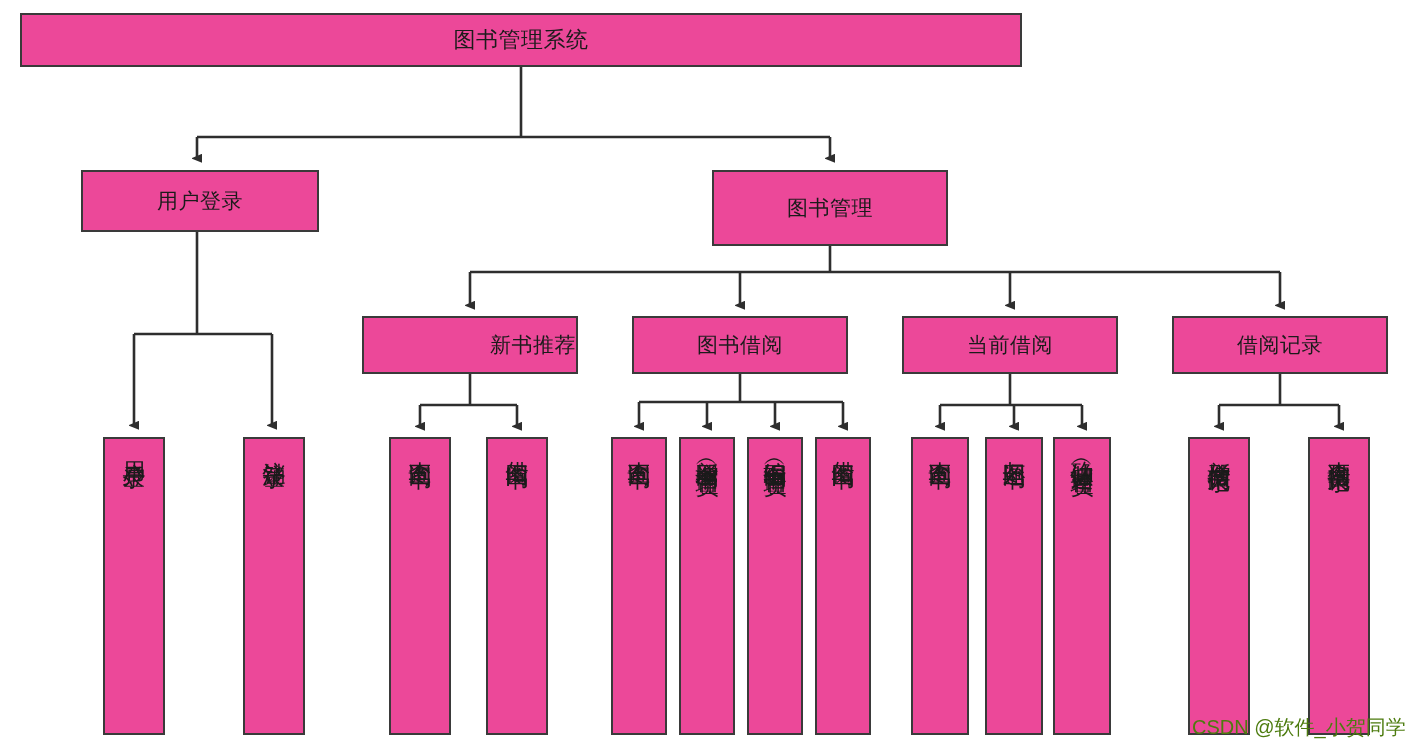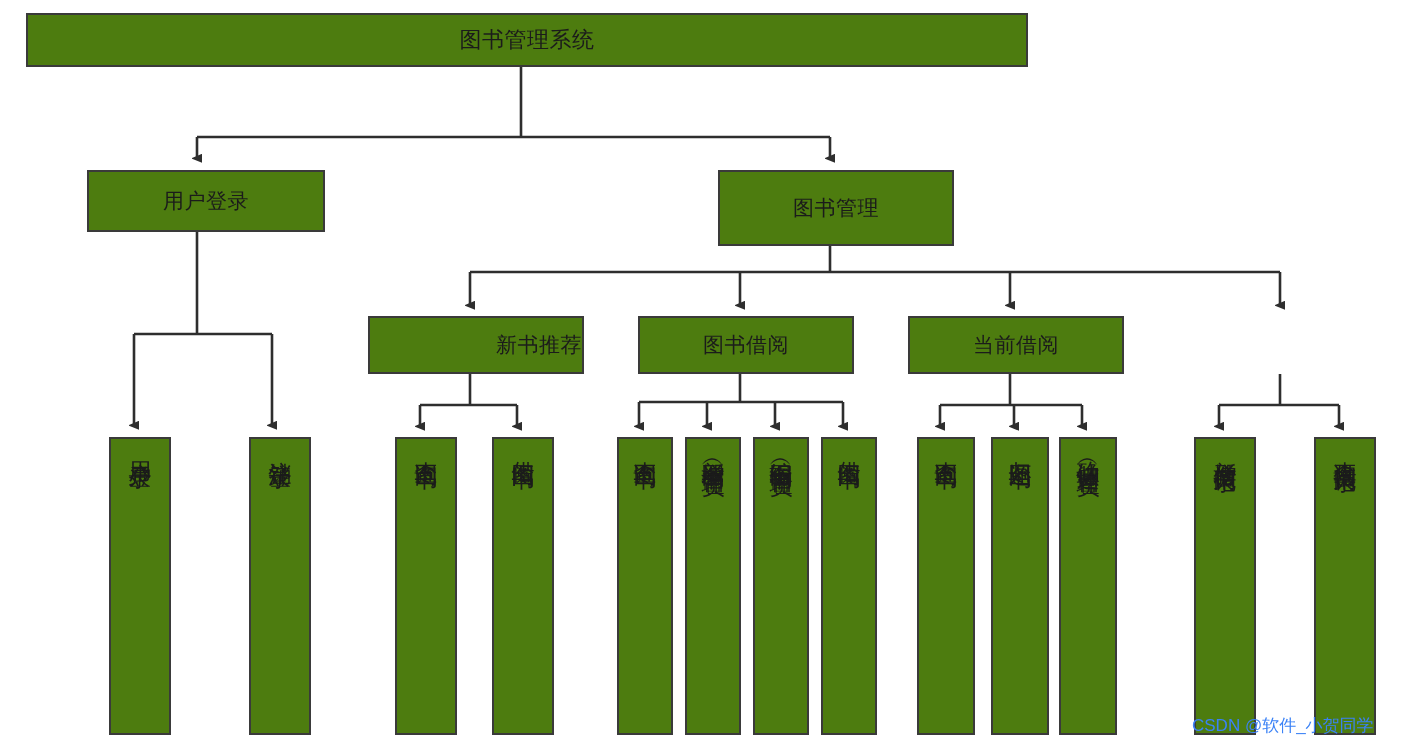--- a/index.html
+++ b/index.html
@@ -21,27 +21,26 @@
     position: absolute;
     left: 0;
     top: 0;
     width: 1405px;
     height: 747px;
   }
   .node {
     position: absolute;
     box-sizing: border-box;
     border: 2px solid #3a3a3a;
-    background: #4d7c0f;
+    background: #ec4899;
     display: flex;
     align-items: center;
     justify-content: center;
     color: #1b1b1b;
     z-index: 2;
-    margin-left: 6px;
   }
   .node .label {
     display: block;
     text-align: center;
     line-height: 1.18;
     letter-spacing: 0.5px;
   }
   
   .node.horiz .label {
     font-size: 21px;
@@ -59,22 +58,22 @@
   .node.vert .label {
     writing-mode: vertical-rl;
     text-orientation: upright;
     font-size: 23px;
     line-height: 1.08;
     letter-spacing: 2px;
     max-height: 100%;
   }
   .watermark {
     position: absolute;
-    font-size: 17px;
-    color: #3b82f6;
+    font-size: 20px;
+    color: #4d7c0f;
     white-space: nowrap;
     z-index: 3;
     font-family: "Liberation Sans", "DejaVu Sans", sans-serif;
   }
 </style>
 </head>
 <body>
 
 <div id="canvas">
 
@@ -141,20 +140,23 @@
 
   <div class="node horiz" style="left:362px; top:316px; width:216px; height:58px;justify-content:flex-end;">
     <span class="label">新书推荐</span>
   </div>
   <div class="node horiz" style="left:902px; top:316px; width:216px; height:58px;">
     <span class="label">当前借阅</span>
   </div>
   <div class="node horiz" style="left:632px; top:316px; width:216px; height:58px;">
     <span class="label">图书借阅</span>
   </div>
+  <div class="node horiz" style="left:1172px; top:316px; width:216px; height:58px;">
+    <span class="label">借阅记录</span>
+  </div>
 
   <div class="node vert" style="left:103px; top:437px; width:62px; height:298px;">
     <span class="label">用户登录</span>
   </div>
   <div class="node vert" style="left:243px; top:437px; width:62px; height:298px;">
     <span class="label">注销登录</span>
   </div>
 
   <div class="node vert" style="left:389px; top:437px; width:62px; height:298px;">
     <span class="label">查询图书</span>

